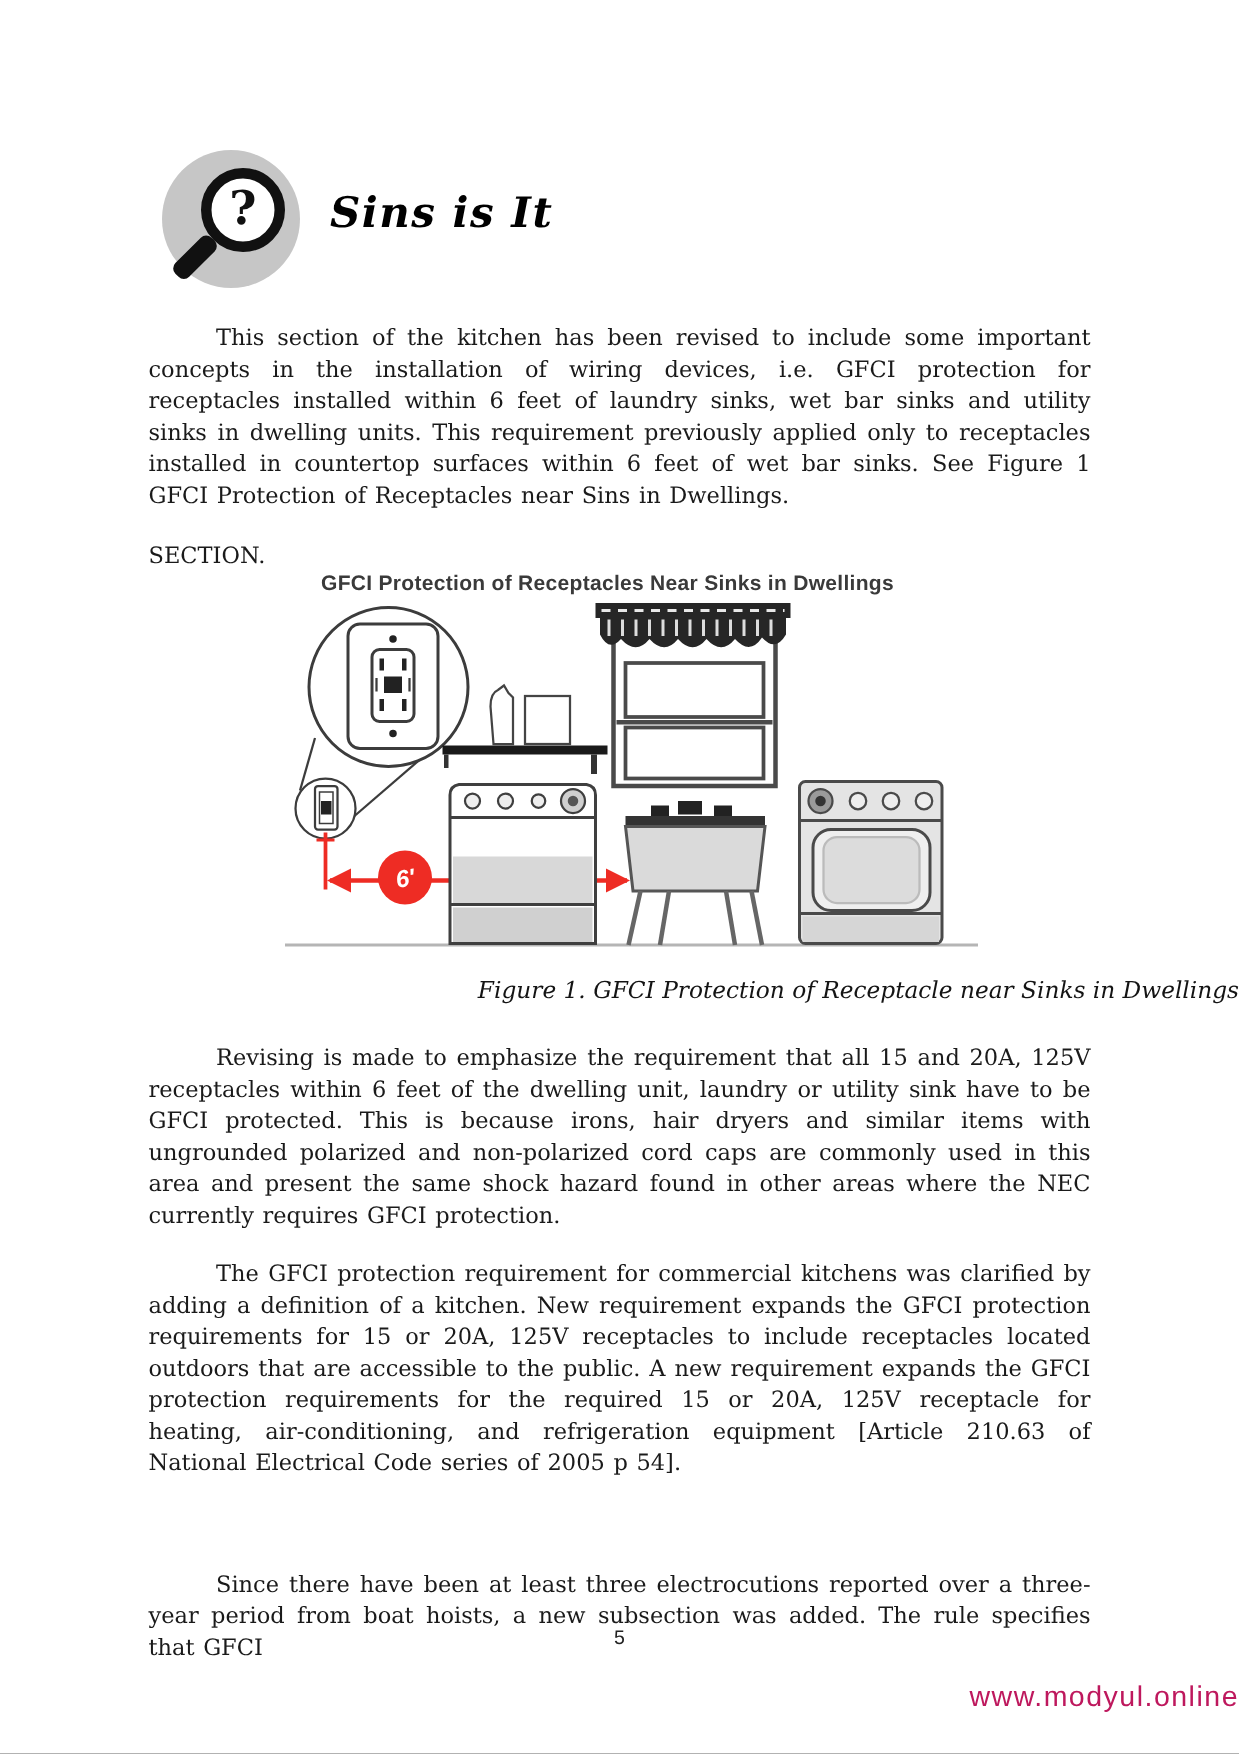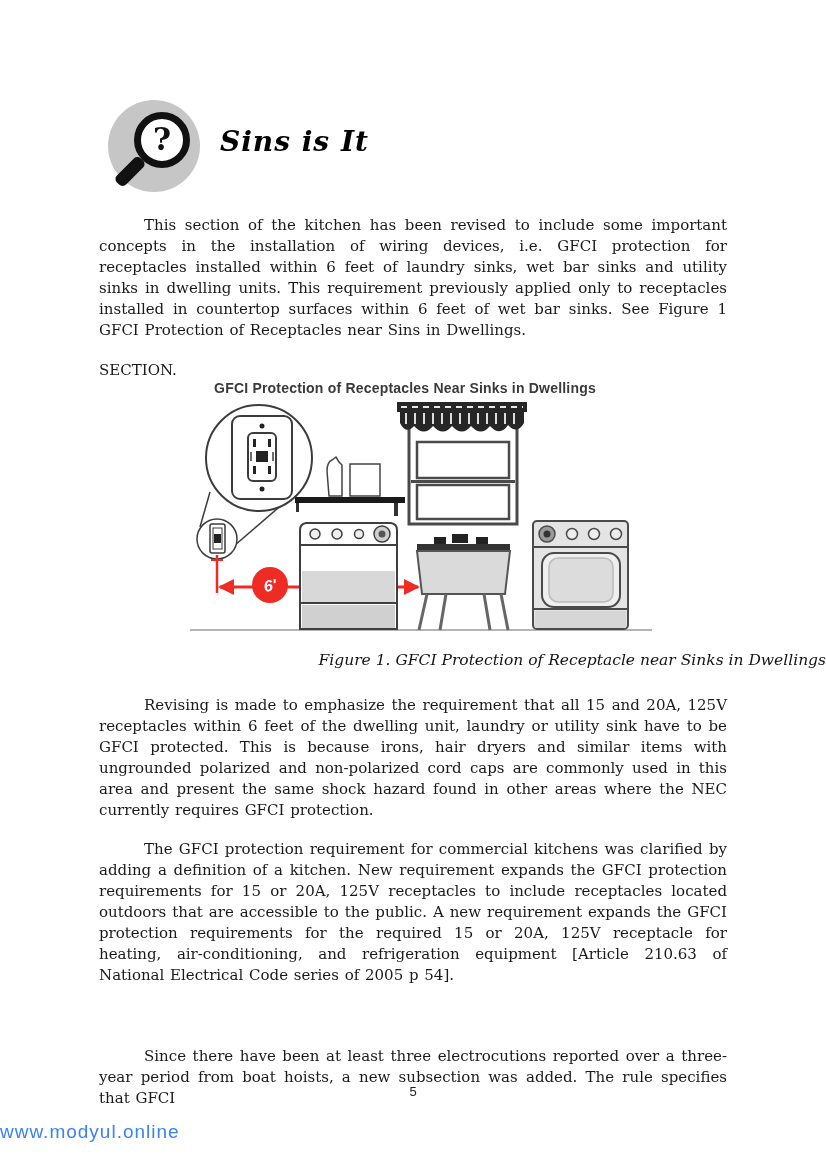--- a/index.html
+++ b/index.html
@@ -36,22 +36,22 @@
   .figure svg{position:absolute;left:0;top:17px;}
   .caption{
     position:absolute;left:0;top:651px;width:826px;text-align:right;
     font-style:italic;font-size:15.5px;color:#141414;
   }
   .page-number{
     position:absolute;left:0;top:1084px;width:826px;text-align:center;
     font-family:"Liberation Sans",sans-serif;font-size:13px;color:#222;
   }
   .watermark{
-    position:absolute;left:0;top:1121px;width:826px;text-align:left;
-    font-family:"Liberation Sans",sans-serif;font-size:19px;color:#3b82f6;letter-spacing:1px;
+    position:absolute;left:0;top:1121px;width:826px;text-align:right;
+    font-family:"Liberation Sans",sans-serif;font-size:19px;color:#be185d;letter-spacing:1px;
   }
 </style>
 </head>
 <body>
 
 <div class="page">
 
   <div class="icon-badge">
     <div class="handle"></div>
     <div class="lens">

